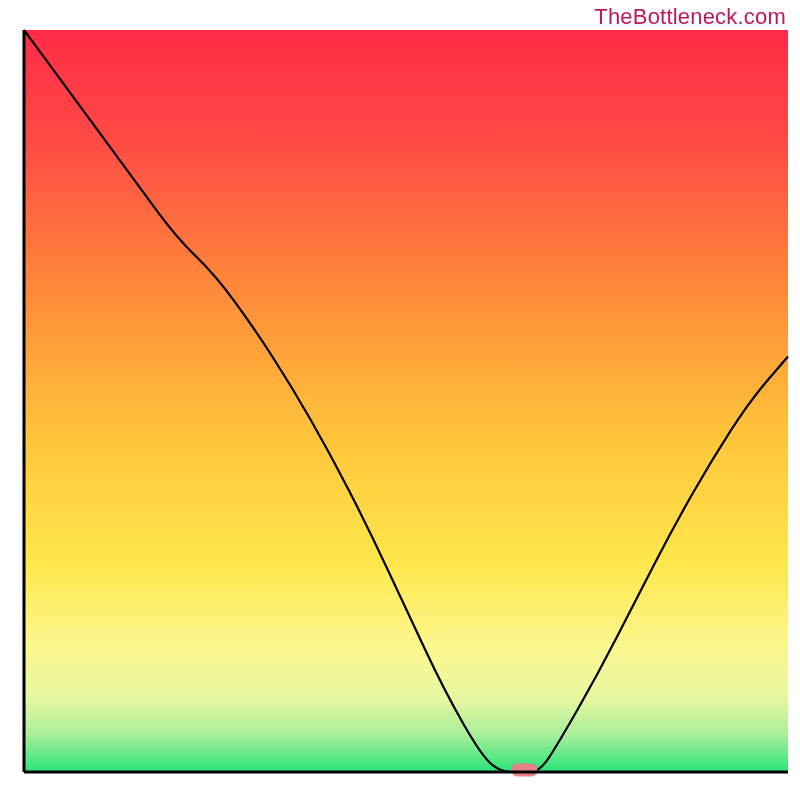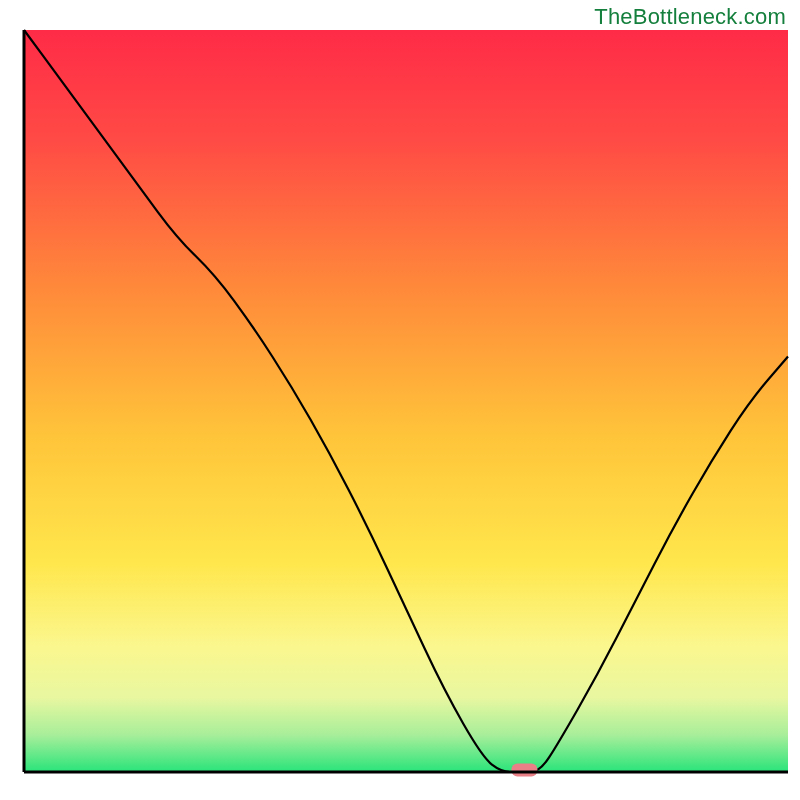--- a/index.html
+++ b/index.html
@@ -13,21 +13,21 @@
   }
   .wrap {
     position: relative;
     width: 800px;
     height: 800px;
   }
   .watermark {
     position: absolute;
     top: 4px;
     right: 14px;
-    color: #15803d;
+    color: #be185d;
     font-size: 22px;
     letter-spacing: 0.2px;
     user-select: none;
   }
   svg.plot {
     position: absolute;
     left: 0;
     top: 0;
   }
   

